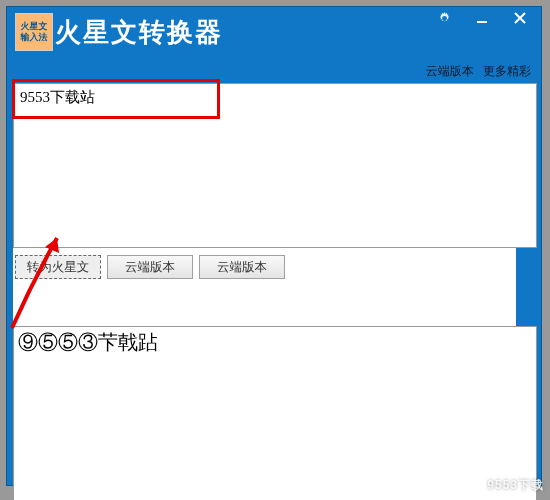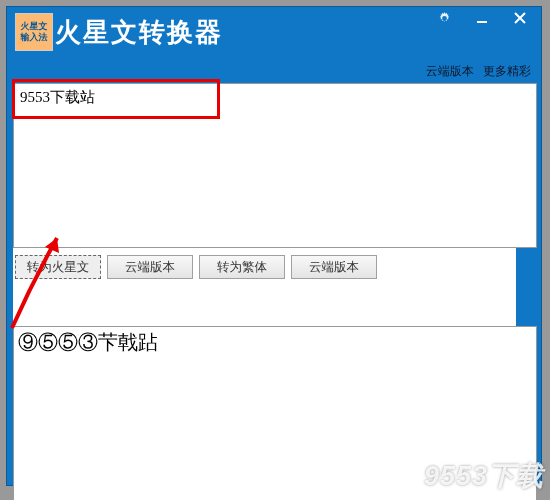--- a/index.html
+++ b/index.html
@@ -129,22 +129,21 @@
   .arrow-svg {
     position: absolute;
     left: -6px; top: 140px;
     width: 70px; height: 110px;
     z-index: 12;
     pointer-events: none;
   }
   .watermark {
     position: absolute;
     right: 6px; bottom: 6px;
-    font-size: 27px;
-    font-style: italic;
+    font-size: 12px;
     font-weight: bold;
     color: rgba(255,255,255,0.85);
     text-shadow: 0 0 3px rgba(0,0,0,0.4);
     letter-spacing: 1px;
   }
 </style>
 </head>
 <body>
 
 <div class="window">
@@ -186,21 +185,20 @@
     <div class="highlight-rect"></div>
 
     <svg class="arrow-svg" viewBox="0 0 70 110">
       <path d="M 5 105 Q 25 60 50 15" stroke="#e60000" stroke-width="4" fill="none"></path>
       <polygon points="50,15 38,24 52,30" fill="#e60000"></polygon>
     </svg>
 
     <div class="btn-row">
       <button class="action-btn active">转为火星文</button>
       <button class="action-btn">云端版本</button>
-      <button class="action-btn">转为繁体</button>
       <button class="action-btn">云端版本</button>
     </div>
 
     <div class="output-box">⑨⑤⑤③芐戟跕</div>
 
   </div>
 </div>
 
 <div class="watermark">9553下载</div>
 

